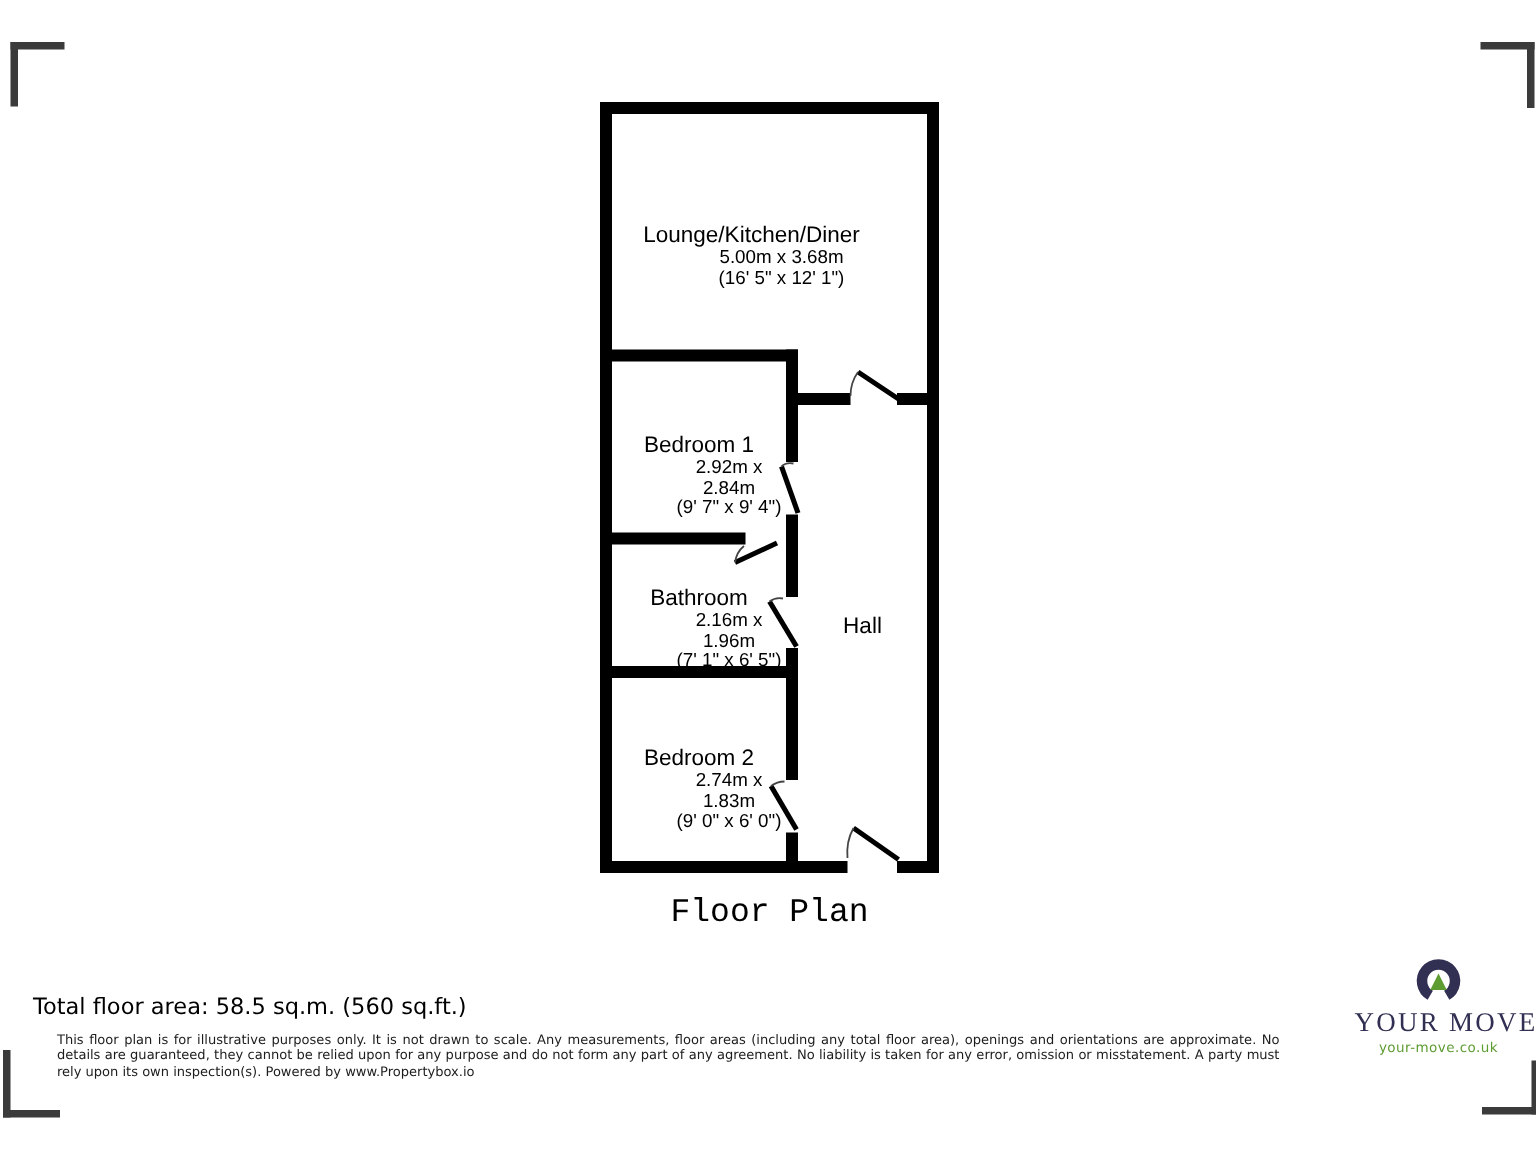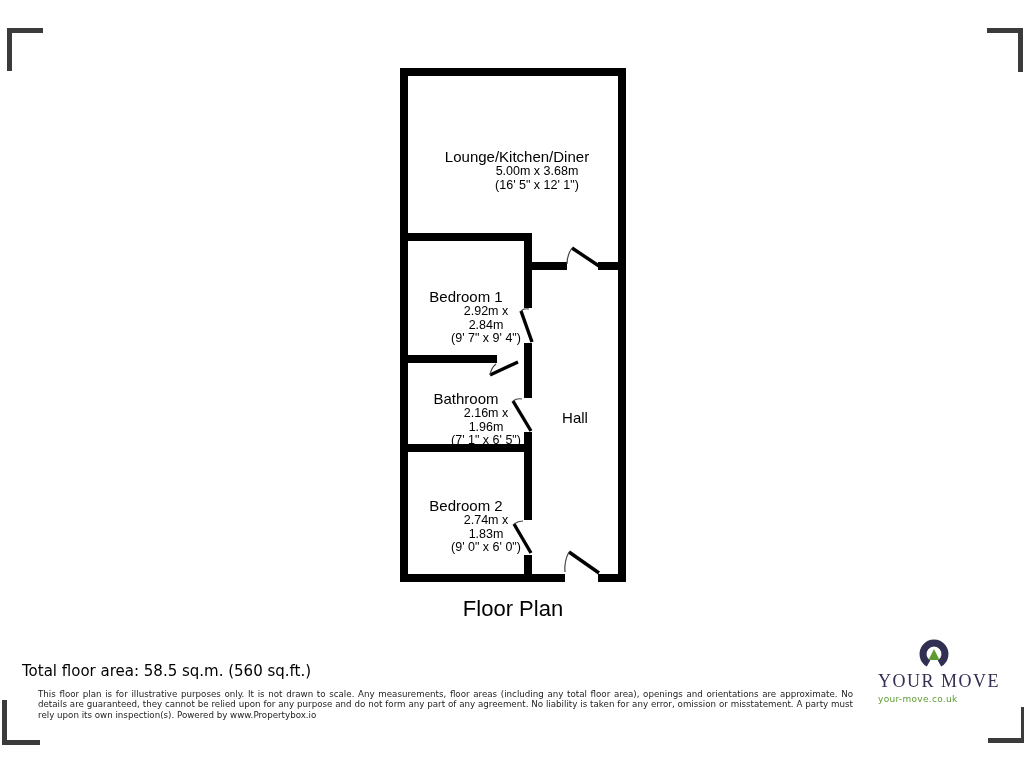--- a/index.html
+++ b/index.html
@@ -14,45 +14,45 @@
   .corner.tr { left:987px; top:28px;  width:31px; height:39px; border-right:5px solid #3b3b3b; border-top:5px solid #3b3b3b; }
   .corner.bl { left:2px;   top:700px; width:33px; height:40px; border-left:5px solid #3b3b3b; border-bottom:5px solid #3b3b3b; }
   .corner.br { left:988px; top:707px; width:33px; height:31px; border-right:5px solid #3b3b3b; border-bottom:5px solid #3b3b3b; }
 
   .plan-svg { position:absolute; left:0; top:0; }
 
   .room-label { position:absolute; text-align:center; color:#000; }
   .room-name  { font-size:15px;   line-height:16px; }
   .room-dim   { font-size:12.5px; line-height:13.5px;padding-left:40px; }
 
-  .lbl-lounge { left:412px; top:149px; width:210px; }
+  .lbl-lounge { left:396px; top:149px; width:210px; }
   .lbl-bed1   { left:408px; top:289px; width:116px; }
   .lbl-bath   { left:408px; top:391px; width:116px; }
   .lbl-bed2   { left:408px; top:498px; width:116px; }
   .lbl-hall   { left:532px; top:410px; width:86px;  }
 
   .plan-title {
     position:absolute; left:313px; top:596px; width:400px; text-align:center;
-    font-family:Liberation Sans, sans-serif; font-size:22px; color:#000;
+    font-family:Liberation Mono, monospace; font-size:22px; color:#000;
   }
   .plan-subtitle {
     position:absolute; left:313px; top:626px; width:400px; text-align:center;
     font-family:"DejaVu Sans", sans-serif; font-size:14.5px; color:#000;
   }
   .total-area {
     position:absolute; left:22px; top:662px;
     font-family:"DejaVu Sans", sans-serif; font-size:15px; color:#000;
   }
   .disclaimer {
     position:absolute; left:38px; top:689px; width:815px;
     font-family:"DejaVu Sans", sans-serif; font-size:8.7px; line-height:1.2;
     text-align:justify; color:#1c1c1c;
   }
 
-  .logo { position:absolute; left:878px; top:639px; width:112px; text-align:left; }
+  .logo { position:absolute; left:903px; top:639px; width:112px; text-align:center; }
   .logo-icon { display:block; margin:0 auto; }
   .logo-name {
     font-family:"Liberation Serif", serif; font-size:18px; letter-spacing:1.5px;
     color:#312f52; margin-top:2px; white-space:nowrap;
   }
   .logo-url {
     font-family:"DejaVu Sans", sans-serif; font-size:9px; font-weight:normal;
     color:#5d9c31; margin-top:2px; letter-spacing:0.3px;
   }
 </style>

